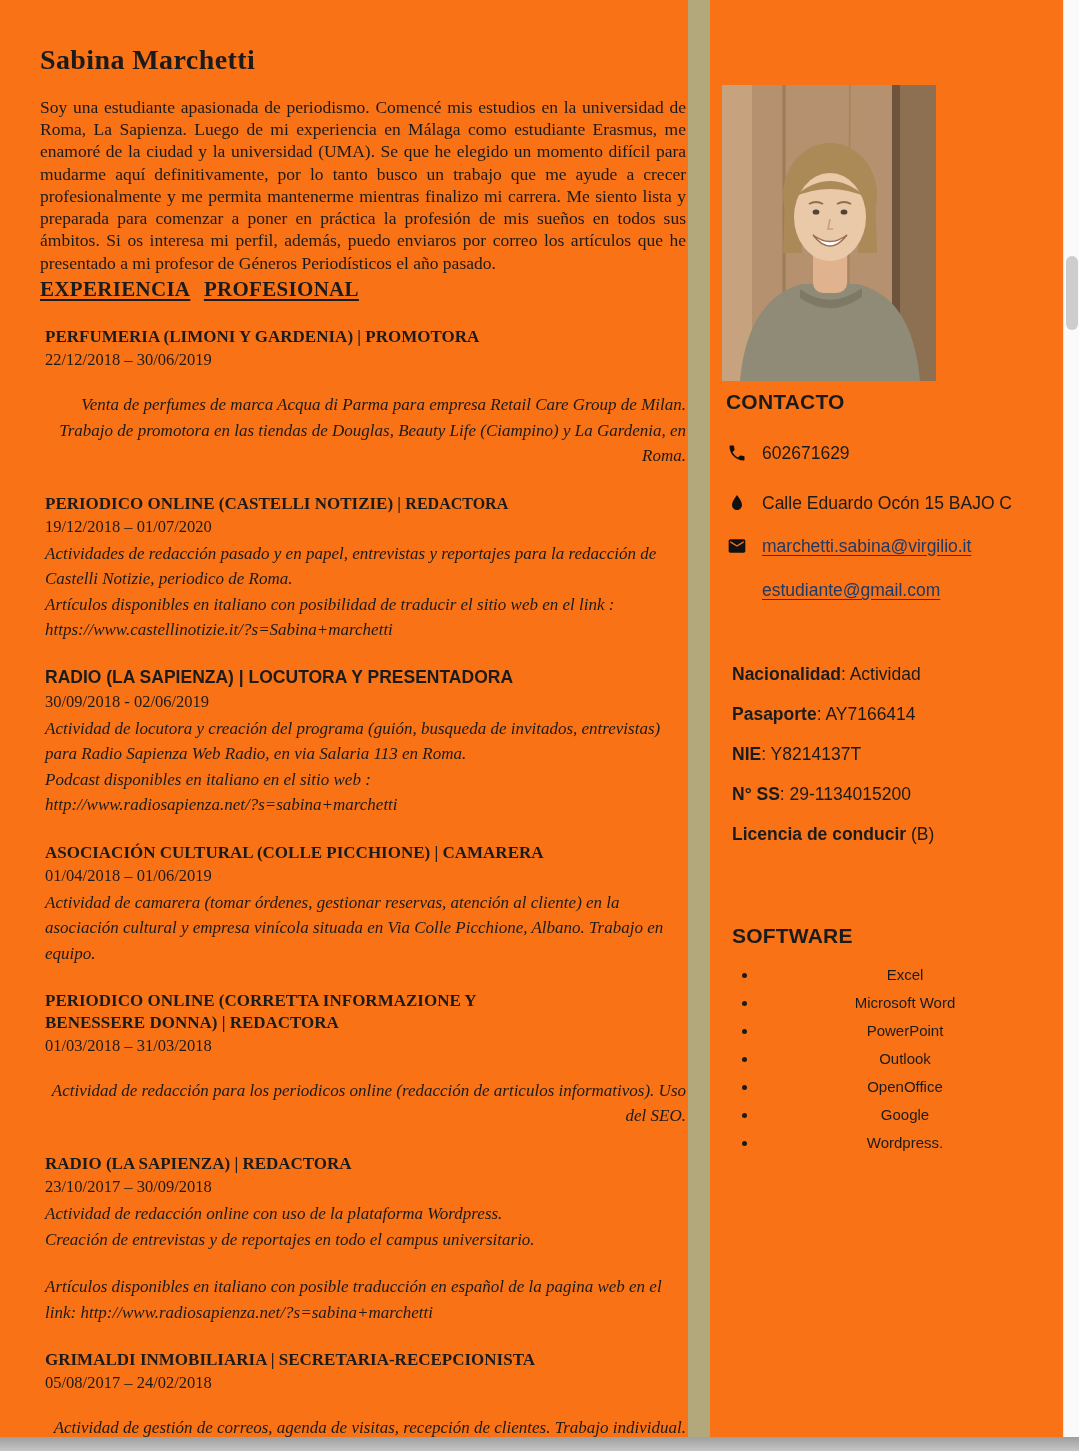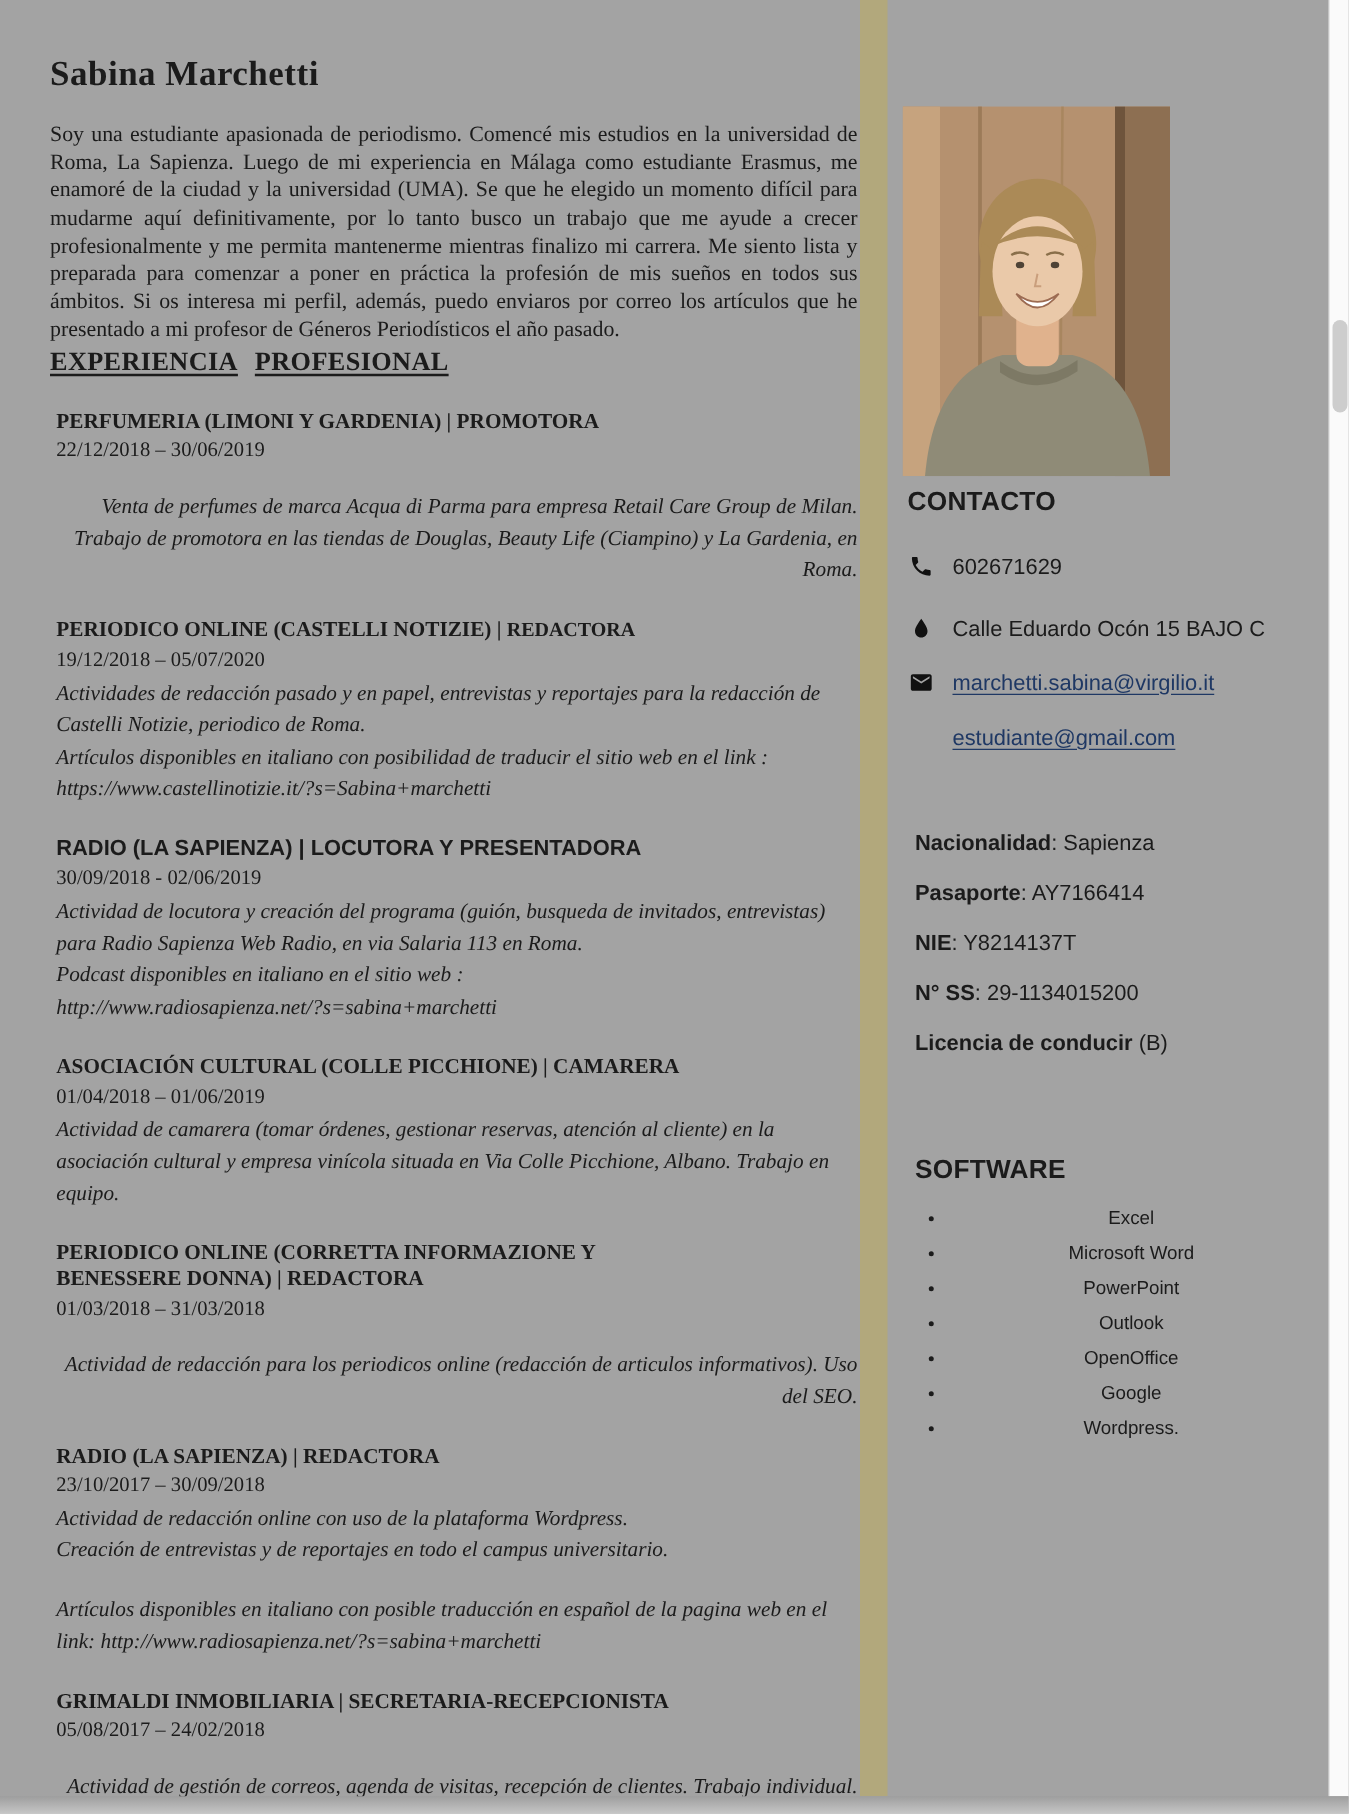--- a/index.html
+++ b/index.html
@@ -1,19 +1,19 @@
 <!DOCTYPE html>
 <html style="--text: #1b1b1b; --divider_strip: #b2a87c; --link: #1f3864; --scrollbar_track: #fafafa; --scrollbar_thumb: #cdcdcd; --bottom_bar_top: #9e9e9e; --bottom_bar_bottom: #c6c6c6;"><head>
 <meta charset="utf-8">
 <style>
   * { margin:0; padding:0; box-sizing:border-box; }
   html,body { width:1079px; height:1451px; background:#fff; overflow:hidden; }
   body { font-family:"Liberation Serif", serif; color:var(--text,#1b1b1b); position:relative; }
 
-  .page { position:absolute; inset:0; background:#a3a3a3; }
+  .page { position:absolute; inset:0; background:#f97316; }
 
   
   .main-col { position:absolute; left:40px; top:44px; width:646px; }
   .name { font-size:28px; font-weight:bold; letter-spacing:.4px; }
   .intro { font-size:17.5px; line-height:1.27; text-align:justify; margin-top:20px; }
   .section-title { font-size:21px; font-weight:bold; margin-top:3px; letter-spacing:.3px; }
   .section-title .u { text-decoration:underline; text-underline-offset:3px; margin-right:8px; }
 
   .job { margin-top:24px; padding-left:5px; }
   .job-title { font-size:17px; font-weight:bold; line-height:1.25; }
@@ -76,21 +76,21 @@
     <section class="job">
       <h3 class="job-title">PERFUMERIA (LIMONI Y GARDENIA) | PROMOTORA</h3>
       <div class="job-dates">22/12/2018 – 30/06/2019</div>
       <div class="job-desc gap">
         <p>Venta de perfumes de marca Acqua di Parma para empresa Retail Care Group de Milan. Trabajo de promotora en las tiendas de Douglas, Beauty Life (Ciampino) y La Gardenia, en Roma.</p>
       </div>
     </section>
 
     <section class="job">
       <h3 class="job-title"><span>PERIODICO ONLINE (CASTELLI NOTIZIE) | </span><span class="big">REDACTORA</span></h3>
-      <div class="job-dates">19/12/2018 – 05/07/2020</div>
+      <div class="job-dates">19/12/2018 – 01/07/2020</div>
       <div class="job-desc">
         <p>Actividades de redacción pasado y en papel, entrevistas y reportajes para la redacción de Castelli Notizie, periodico de Roma.</p>
         <p>Artículos disponibles en italiano con posibilidad de traducir el sitio web en el link : https://www.castellinotizie.it/?s=Sabina+marchetti</p>
       </div>
     </section>
 
     <section class="job sans">
       <h3 class="job-title">RADIO (LA SAPIENZA) | LOCUTORA Y PRESENTADORA</h3>
       <div class="job-dates">30/09/2018 - 02/06/2019</div>
       <div class="job-desc">
@@ -193,21 +193,21 @@
         </span>
         <a class="link">marchetti.sabina@virgilio.it</a>
       </div>
 
       <div class="c-row mail2">
         <a class="link">estudiante@gmail.com</a>
       </div>
     </div>
 
     <div class="details-block">
-      <div class="d-row"><b>Nacionalidad</b><span>: Sapienza</span></div>
+      <div class="d-row"><b>Nacionalidad</b><span>: Actividad</span></div>
       <div class="d-row"><b>Pasaporte</b><span>: AY7166414</span></div>
       <div class="d-row"><b>NIE</b><span>: Y8214137T</span></div>
       <div class="d-row"><b>N° SS</b><span>: 29-1134015200</span></div>
       <div class="d-row"><b>Licencia de conducir</b><span> (B)</span></div>
     </div>
 
     <div class="software-block">
       <h2 class="side-heading">SOFTWARE</h2>
       <ul>
         <li>Excel</li>

